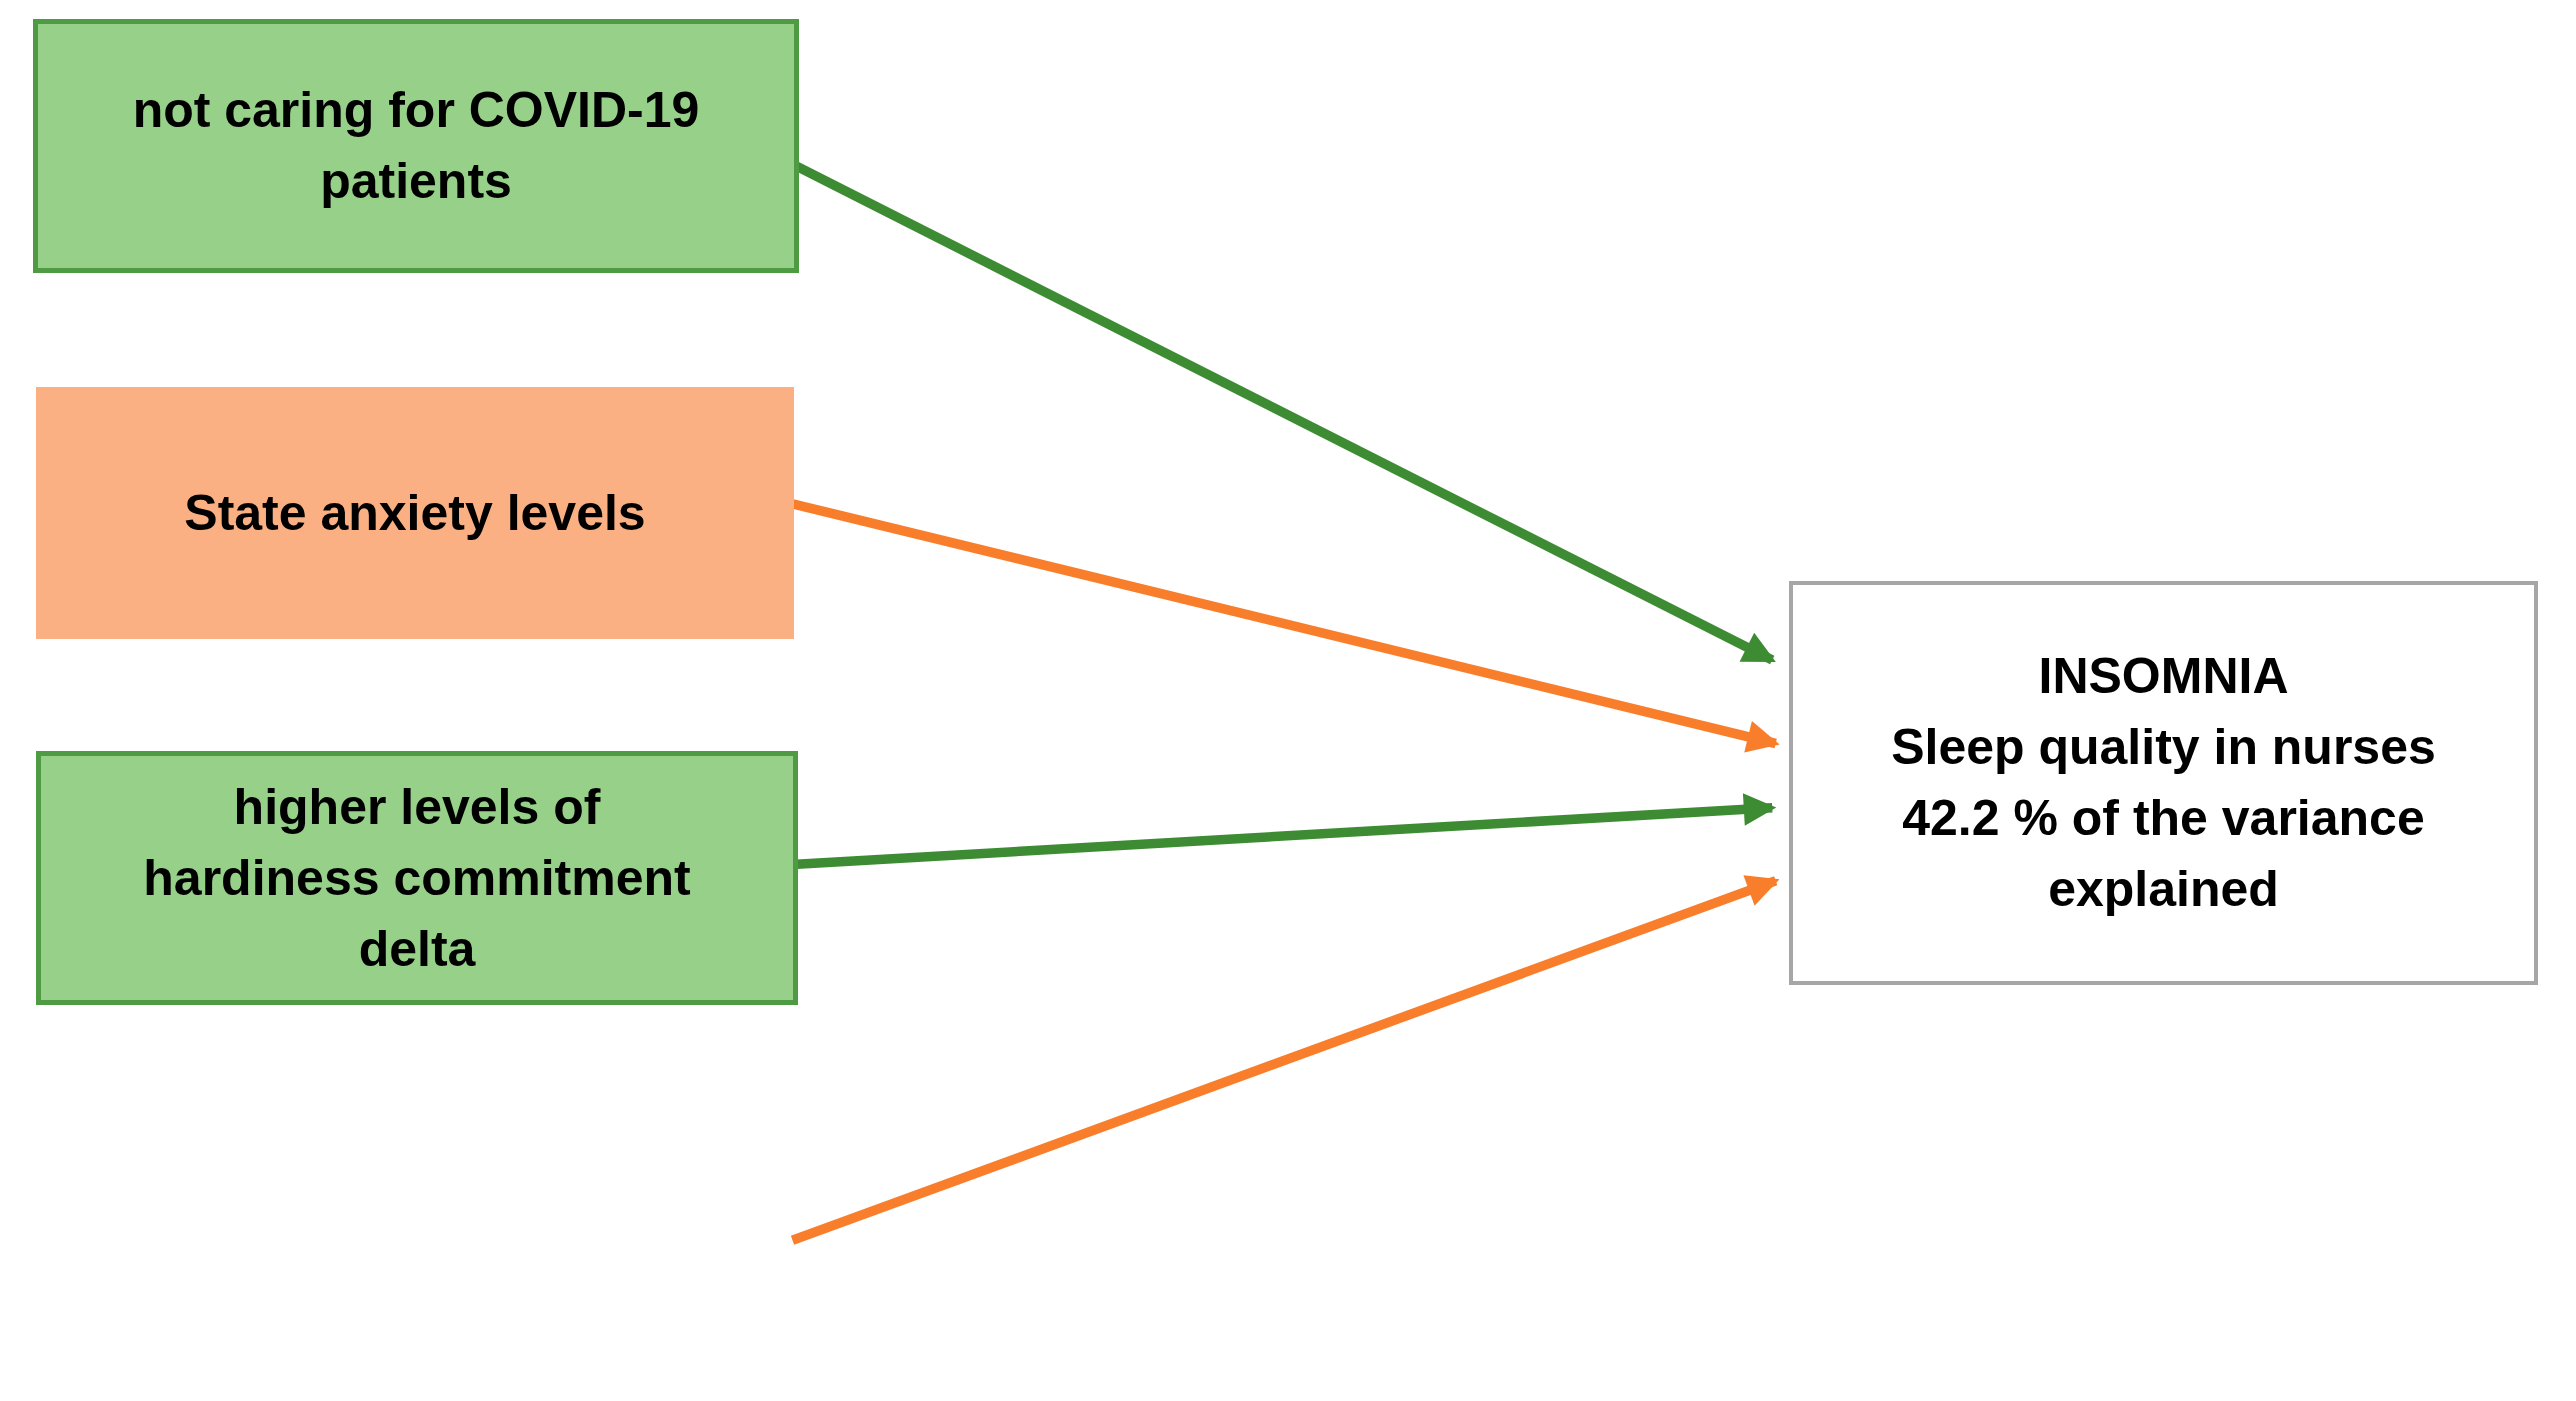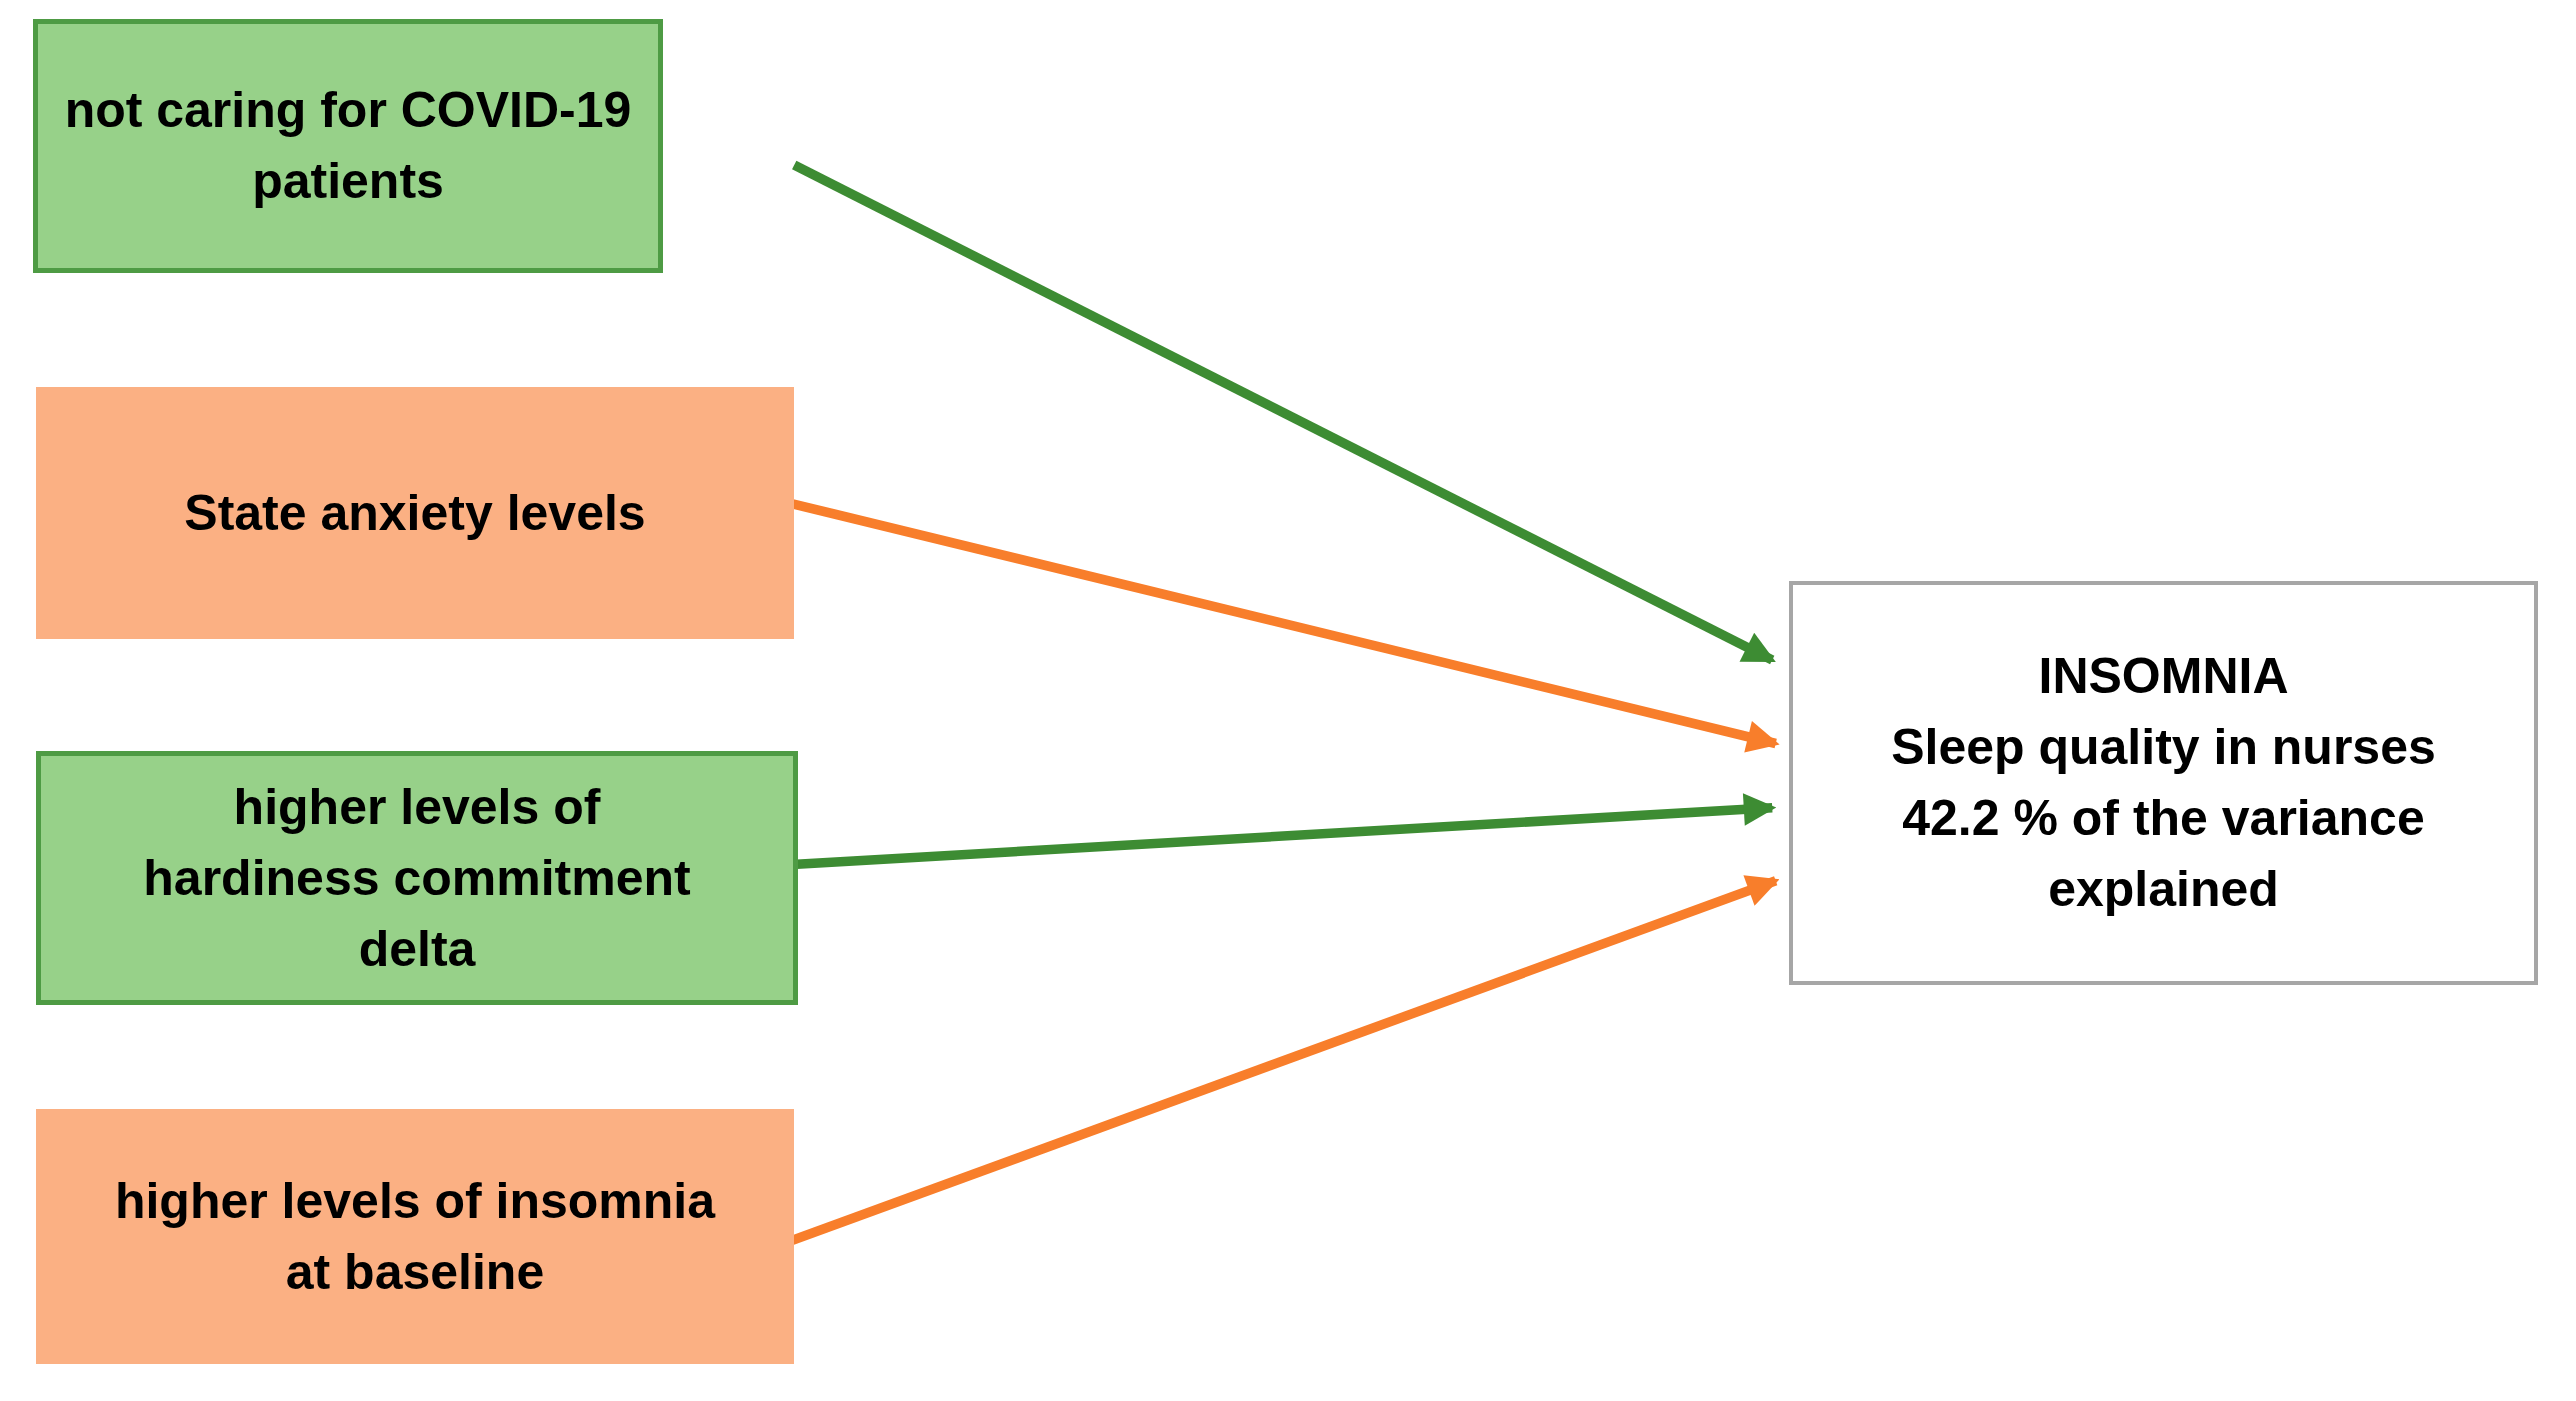--- a/index.html
+++ b/index.html
@@ -35,21 +35,21 @@
     border: 5.2px solid var(--green_box_border, #4e9b44);
   }
   .box.orange {
     background: var(--orange_box_fill, #fbb083);
     border: none;
   }
   .box.outcome {
     background: var(--outcome_box_fill, #ffffff);
     border: 4.3px solid var(--outcome_box_border, #a6a6a6);
   }
-  #predictor-1 { left: 33px;  top: 19px;   width: 630px; height: 254px; align-items: center; }
+  #predictor-1 { left: 33px;  top: 19px;   width: 766px; height: 254px; align-items: center; }
   #predictor-2 { left: 36px;  top: 387px;  width: 758px; height: 252px; }
   #predictor-3 { left: 36px;  top: 751px;  width: 762px; height: 254px; }
   #predictor-4 { left: 36px;  top: 1109px; width: 758px; height: 255px; }
   #outcome-box { left: 1789px; top: 581px; width: 749px; height: 404px; }
 
   .arrows-layer {
     position: absolute;
     left: 0; top: 0;
     width: 2576px;
     height: 1401px;
@@ -88,24 +88,20 @@
   <div class="box green" id="predictor-3">
     <span class="label">higher levels of
 hardiness commitment
 delta</span>
   </div>
 
   <div class="box orange" id="predictor-2">
     <span class="label">State anxiety levels</span>
   </div>
 
-  <div class="box orange" id="predictor-4">
-    <span class="label">higher levels of insomnia
-at baseline</span>
-  </div>
 
   <div class="box outcome" id="outcome-box">
     <span class="label">INSOMNIA
 Sleep quality in nurses
 42.2 % of the variance
 explained</span>
   </div>
 
 </div>
 

